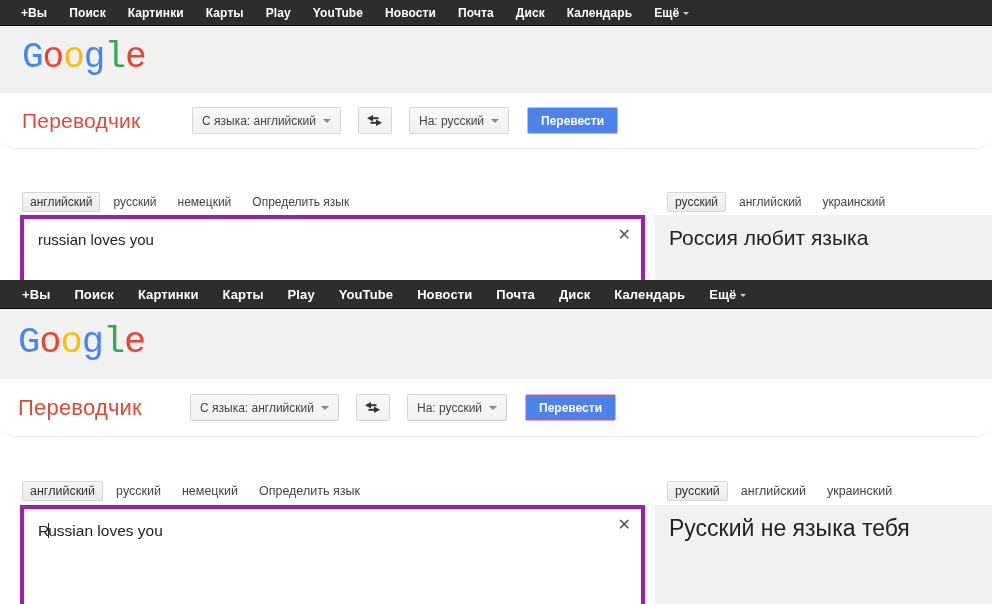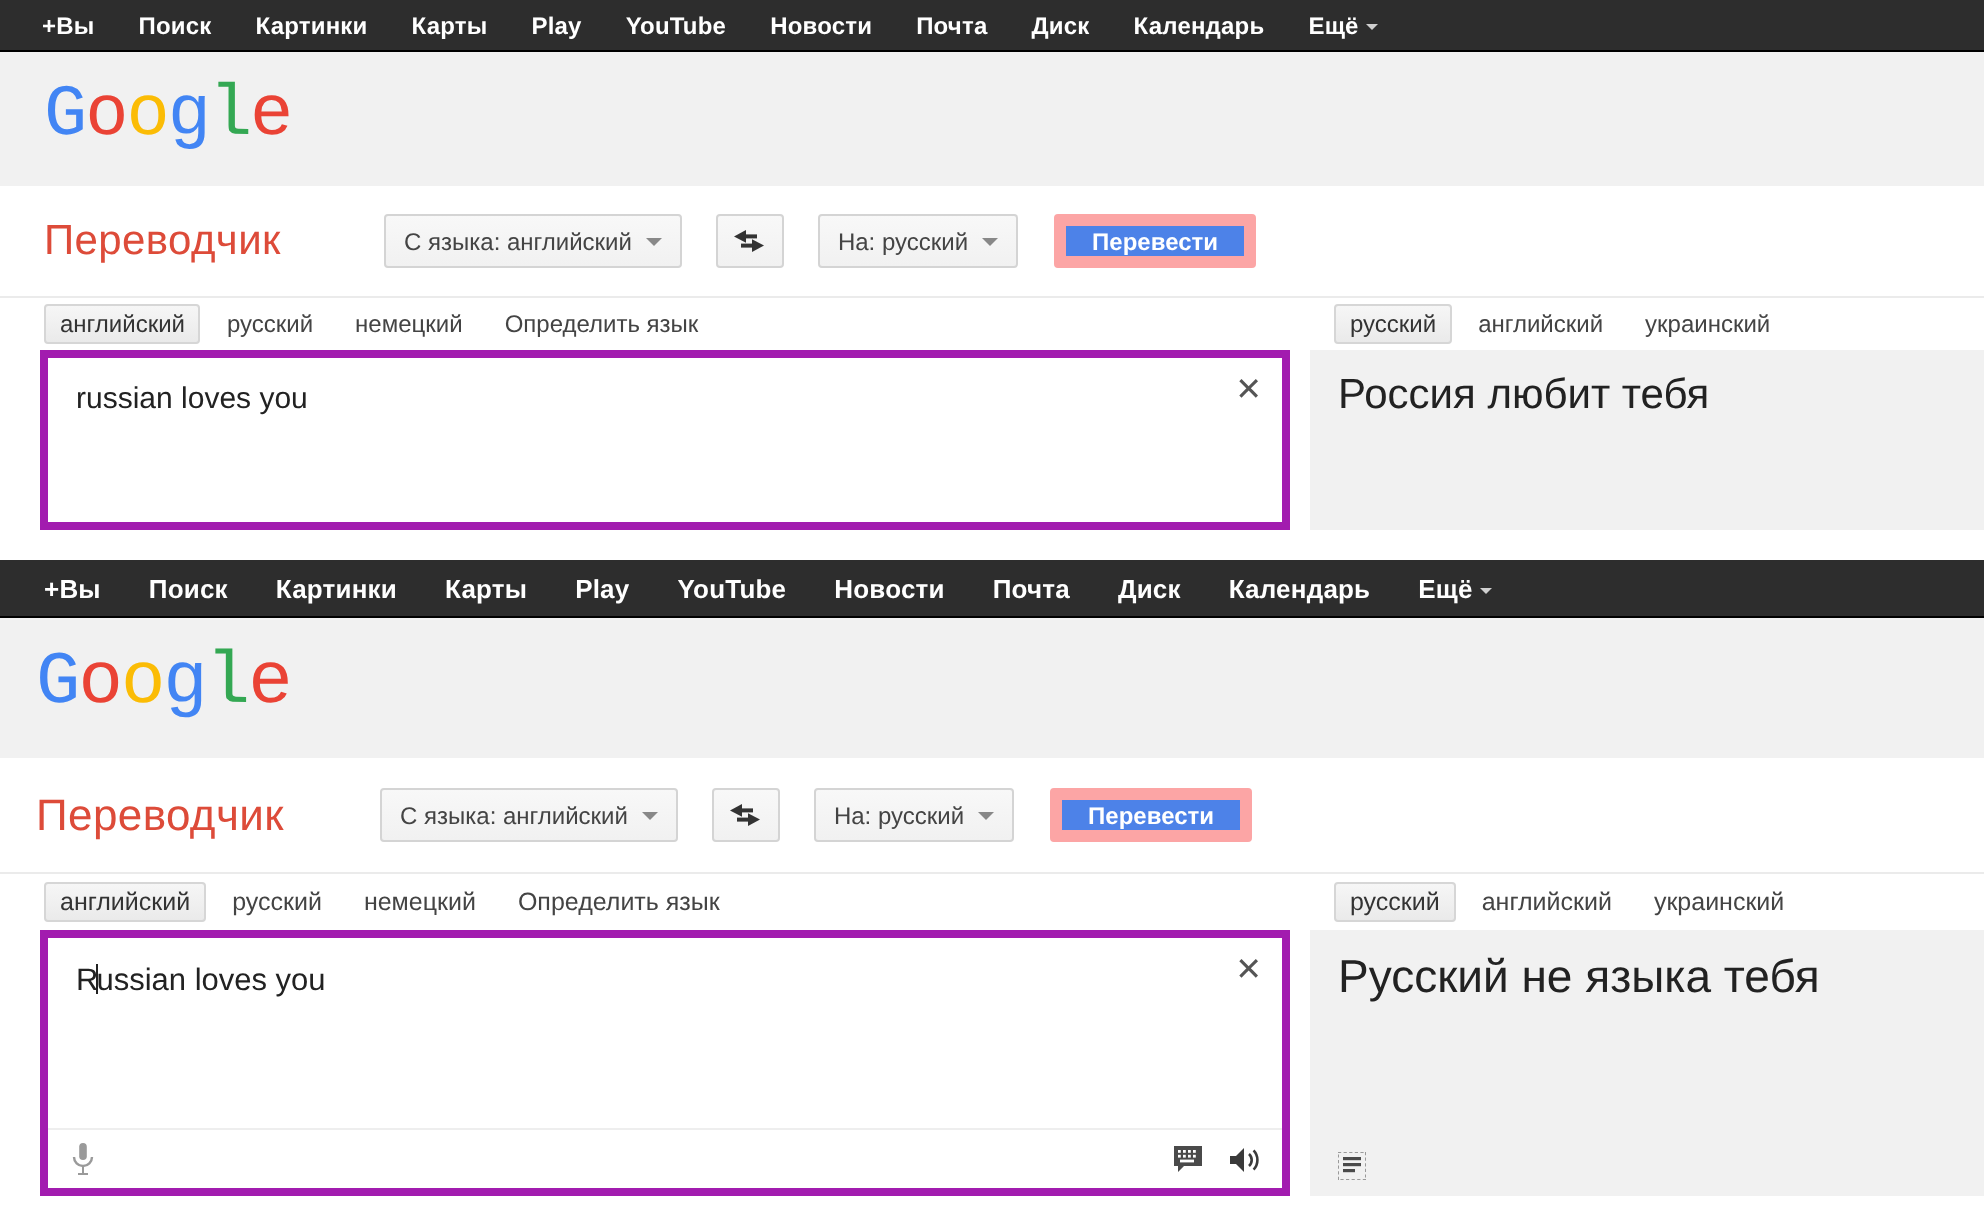--- a/index.html
+++ b/index.html
@@ -69,20 +69,21 @@
 
   
   .tbar {
     background: #ffffff;
     height: 56px;
     display: flex;
     align-items: center;
     padding-left: 22px;
     border-bottom: 1px solid #ebebeb;
     position: relative;
+    border-radius: 17px;
   }
   .shot-b .tbar { height: 58px; padding-left: 18px; }
   .tr-title {
     color: #dd4b39;
     font-size: 21px;
     width: 170px;
     flex: 0 0 auto;
     letter-spacing: 0.2px;
   }
   .shot-b .tr-title { font-size: 22px; width: 172px; }
@@ -111,36 +112,36 @@
     border-radius: 2px;
     height: 27px; width: 34px;
     margin: 0 17px;
     display: inline-flex;
     align-items: center;
     justify-content: center;
     cursor: pointer;
   }
   .btn-go {
     background: #4d82e8;
-    border: 6px solid #fca5a5;
+    border: 1px solid #fca5a5;
     border-radius: 2px;
     height: 27px;
     display: inline-flex;
     align-items: center;
     padding: 0 13px;
     margin-left: 18px;
     color: #fff;
     font-size: 12px;
     font-weight: bold;
     cursor: pointer;
     white-space: nowrap;
   }
 
   
-  .panes { display: flex; width: 940px; }
+  .panes { display: flex; width: 940px; margin-top: 40px; }
   .pane-src { width: 655px; flex: 0 0 655px; position: relative; }
   .pane-dst { width: 337px; flex: 0 0 337px; position: relative; }
 
   .langrow {
     height: 26px;
     display: flex;
     align-items: center;
     background: #fff;
     padding-left: 22px;
   }
@@ -294,21 +295,21 @@
         <div class="clear-x">✕</div>
       </div>
     </div>
     <div class="pane-dst">
       <div class="langrow">
         <div class="lang active">русский</div>
         <div class="lang">английский</div>
         <div class="lang">украинский</div>
       </div>
       <div class="dstbox">
-        <div class="dsttext">Россия любит тебя</div>
+        <div class="dsttext">Россия любит языка</div>
       </div>
     </div>
   </div>
 </div>
 
 <div class="shot shot-b">
 
   <div class="gnav">
     <div class="gnav-item"><span>+Вы</span></div>
     <div class="gnav-item"><span>Поиск</span></div>

